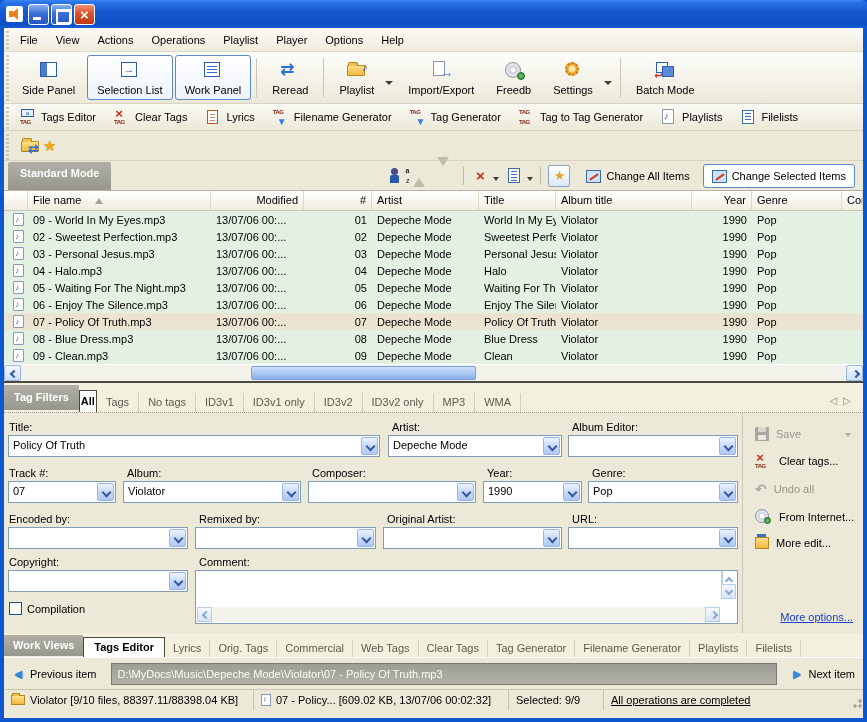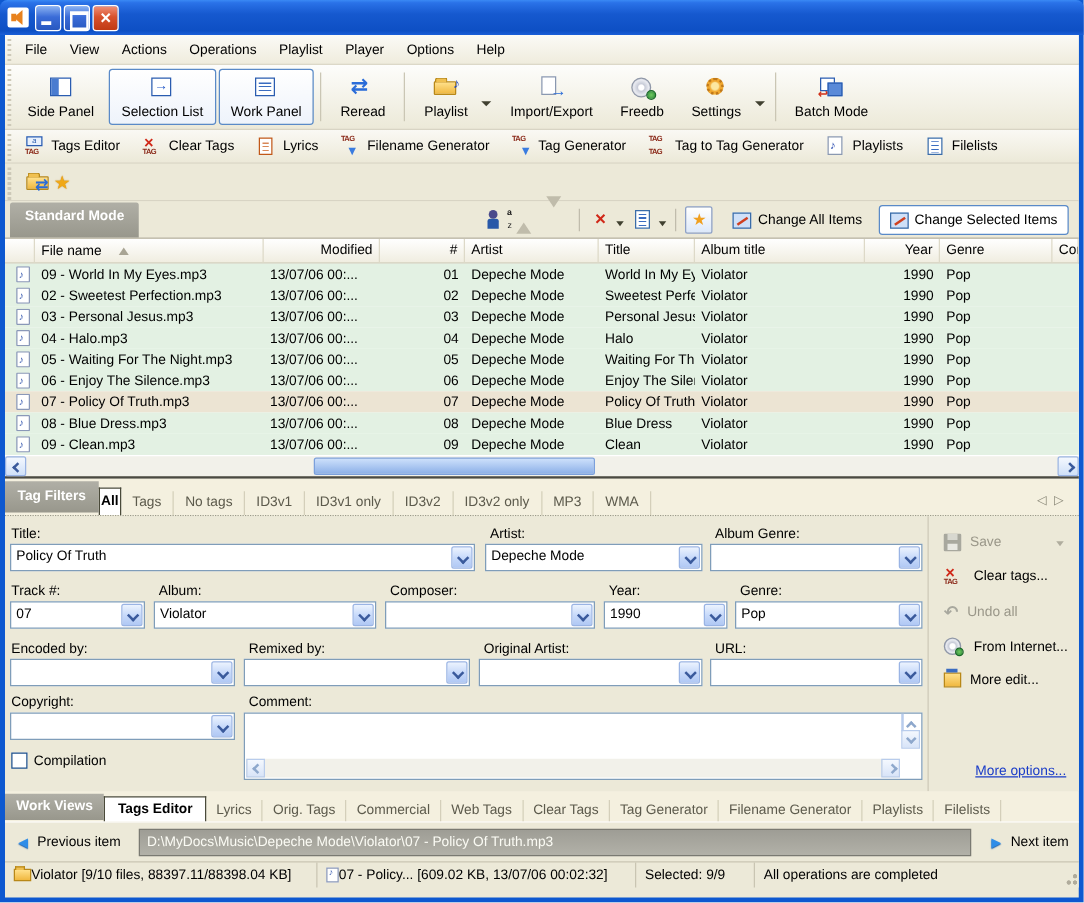--- a/index.html
+++ b/index.html
@@ -171,25 +171,25 @@
   .workviews .strip-label { padding:4px 9px 5px; }
   .workviews .tab { padding:2px 8px 3px; }
   .workviews .tab.active { padding:3px 10px 4px; }
 
   .navbar { height:32px; background:#ece9d8; border-top:1px solid #fff; display:flex; align-items:center; }
   .navbtn { display:flex; align-items:center; gap:5px; padding:4px 8px; white-space:nowrap; }
   .navarrow { color:#2f8de8; font-size:13px; text-shadow:0 1px 1px #1a5ca8; }
   .navpath { flex:1; height:22px; margin:0 6px; background:linear-gradient(180deg,#9e9d95,#b2b1a8); border:1px solid #7a7a72; color:#fbfbf4; padding:4px 6px; white-space:nowrap; overflow:hidden; }
 
   .statusbar { height:21px; background:#ece9d8; border-top:1px solid #c9c5b2; display:flex; align-items:center; }
-  .spanel { display:flex; align-items:center; padding:0 7px; border-right:1px solid #c9c5b2; height:100%; white-space:nowrap; overflow:hidden; }
+  .spanel { display:flex; align-items:center; gap:5px; padding:0 7px; border-right:1px solid #c9c5b2; height:100%; white-space:nowrap; overflow:hidden; }
   .spanel.p1 { width:250px; flex:none; }
   .spanel.p2 { width:255px; flex:none; }
   .spanel.p3 { width:95px; flex:none; }
-  .spanel.p4 { flex:1; border-right:none; }
+  .spanel.p4 { flex:1; border-right:none;text-decoration:underline; }
   .sfolder { width:14px; height:10px; background:linear-gradient(180deg,#ffe08a,#f0b840); border:1px solid #b88818; position:relative; flex:none;}
   .sfolder::before { content:""; position:absolute; left:0; top:-3px; width:6px; height:2px; background:#f0c050; border:1px solid #b88818; border-bottom:none; }
   .smp3 { width:10px; height:12px; background:#fff; border:1px solid #8a98b8; position:relative; flex:none;}
   .smp3::before { content:"♪"; position:absolute; left:1px; top:0; font-size:7px; color:#3a5cb0; }
   .sizegrip { width:14px; height:100%; background:
     radial-gradient(circle at 11px 16px, #b0ac9c 1.5px, transparent 2px),
     radial-gradient(circle at 11px 11px, #b0ac9c 1.5px, transparent 2px),
     radial-gradient(circle at 6px 16px, #b0ac9c 1.5px, transparent 2px); flex:none;}
 </style>
 </head>
@@ -551,21 +551,21 @@
       <span class="tab">MP3</span>
       <span class="tab">WMA</span>
       <span class="strip-arrows">◁▷</span>
     </div>
 
     <div class="formwrap">
       <span class="flabel" style="left:5px;top:8px;">Title:</span>
       <div class="combo" style="left:4px;top:22px;width:372px;"><span>Policy Of Truth</span><span class="combo-btn"></span></div>
       <span class="flabel" style="left:388px;top:8px;">Artist:</span>
       <div class="combo" style="left:384px;top:22px;width:174px;"><span>Depeche Mode</span><span class="combo-btn"></span></div>
-      <span class="flabel" style="left:568px;top:8px;">Album Genre:</span>
+      <span class="flabel" style="left:568px;top:8px;">Album Editor:</span>
       <div class="combo" style="left:564px;top:22px;width:170px;"><span></span><span class="combo-btn"></span></div>
 
       <span class="flabel" style="left:5px;top:54px;">Track #:</span>
       <div class="combo" style="left:4px;top:68px;width:108px;"><span>07</span><span class="combo-btn"></span></div>
       <span class="flabel" style="left:123px;top:54px;">Album:</span>
       <div class="combo" style="left:119px;top:68px;width:178px;"><span>Violator</span><span class="combo-btn"></span></div>
       <span class="flabel" style="left:308px;top:54px;">Composer:</span>
       <div class="combo" style="left:304px;top:68px;width:168px;"><span></span><span class="combo-btn"></span></div>
       <span class="flabel" style="left:483px;top:54px;">Year:</span>
       <div class="combo" style="left:479px;top:68px;width:99px;"><span>1990</span><span class="combo-btn"></span></div>

